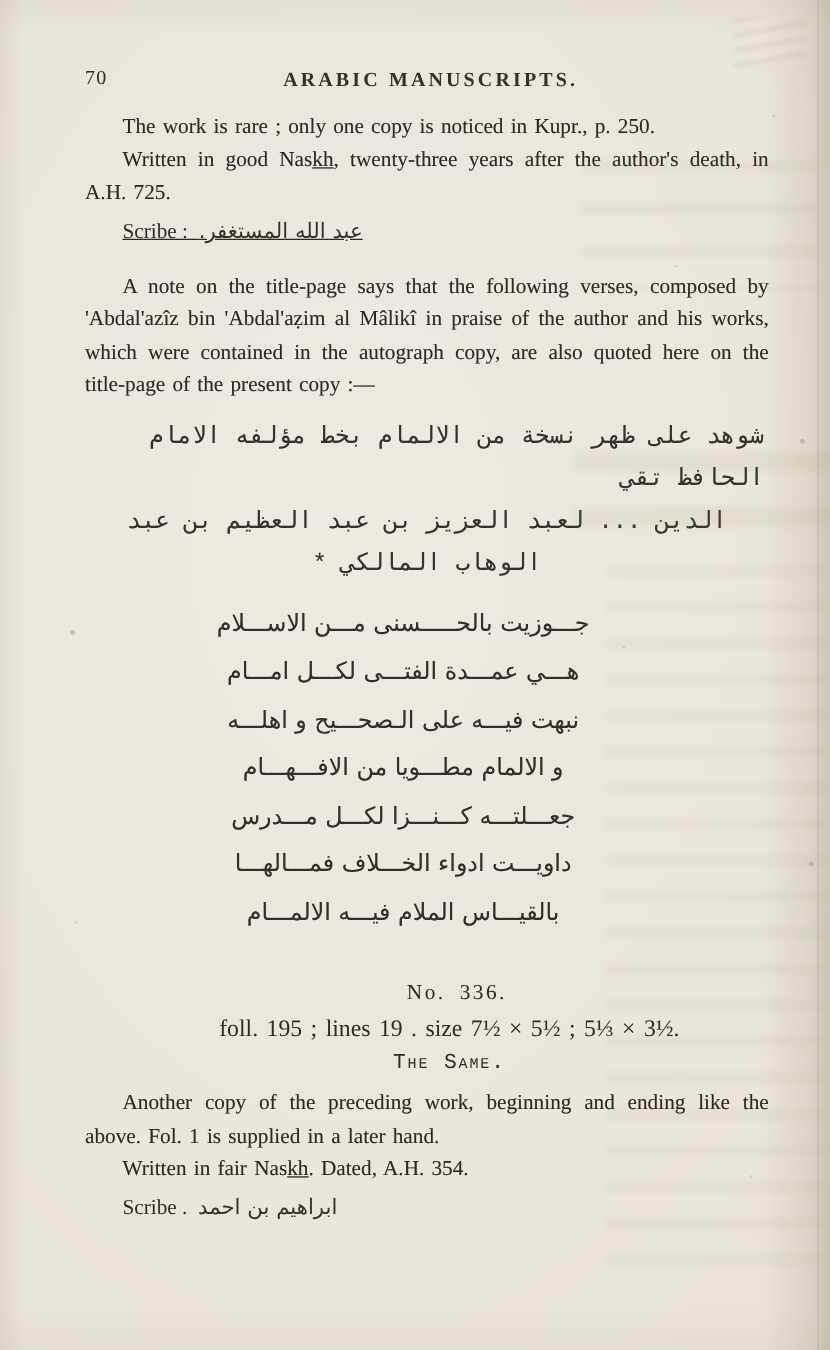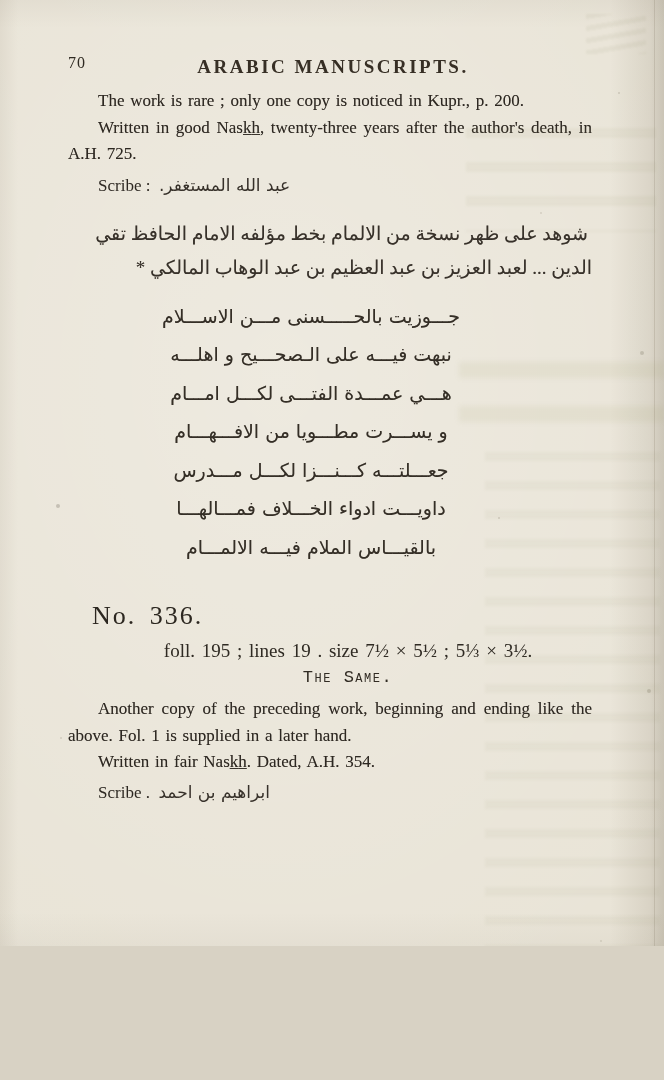--- a/index.html
+++ b/index.html
@@ -1,71 +1,71 @@
 <!DOCTYPE html>
 <html lang="en"><head>
 <meta charset="utf-8">
 <style>
   html,body{margin:0;padding:0;}
   body{width:664px;height:1080px;overflow:hidden;background:#d8d2c4;}
   .page{
-    position:relative;width:664px;height:946px;box-sizing:border-box;
-    padding:50px 72px 0 68px;overflow:hidden;
+    position:relative;width:664px;height:1080px;box-sizing:border-box;
+    padding:50px 49px 0 68px;overflow:hidden;
     background-color:#e9e4d7;
     background-image:
       radial-gradient(130% 120% at 42% 40%, rgba(255,255,255,0.22), rgba(0,0,0,0) 62%),
       linear-gradient(90deg, rgba(128,116,94,0.10) 0px, rgba(0,0,0,0) 18px, rgba(0,0,0,0) 610px, rgba(118,106,84,0.14) 650px, rgba(96,86,66,0.24) 664px),
       linear-gradient(180deg, rgba(120,110,88,0.07), rgba(0,0,0,0) 28px),
       linear-gradient(0deg, rgba(120,110,88,0.05), rgba(0,0,0,0) 34px);
     font-family:"Liberation Serif","DejaVu Serif",serif;
     color:#2d2822;
   }
   
   .header{position:relative;height:22px;margin-top:4px;}
   .pagenum{position:absolute;left:0;top:0;font-size:16px;letter-spacing:1px;color:#2f2a22;}
   .running-title{
     position:absolute;left:16px;right:10px;top:2px;text-align:center;
-    font-size:19px;font-weight:600;letter-spacing:2.5px;color:#372f25;
+    font-size:16px;font-weight:600;letter-spacing:2.5px;color:#372f25;
   }
   
   .para{
     margin:0;font-size:17px;line-height:26.5px;text-align:justify;
     text-indent:30px;word-spacing:1.5px;
     text-shadow:0 0 0.5px rgba(45,35,25,0.35);
   }
   .p1{margin-top:12px;}
   .p2{margin-top:0;}
-  .scribe-line{margin-top:3px;font-size:17px;line-height:28px;text-indent:30px;}
+  .scribe-line{margin-top:3px;font-size:17px;line-height:28px;text-indent:30px;text-decoration:underline;}
   .p3{margin-top:4px;}
   .ar{
     font-family:"DejaVu Sans",sans-serif;direction:rtl;unicode-bidi:isolate;
     font-size:17px;color:#37312a;
   }
   
   .quote{margin-top:10px;}
   .qline{
-    direction:rtl;font-family:Liberation Serif, serif;font-size:19px;
+    direction:rtl;font-family:Liberation Mono, monospace;font-size:19px;
     line-height:34px;color:#37312a;text-shadow:0 0 0.5px rgba(50,40,30,0.3);
   }
   .qline.first{text-align:right;padding-left:20px;padding-right:4px;}
-  .qline.second{text-align:right;padding-left:0;}
+  .qline.second{text-align:center;padding-left:0;}
   
   .verses{margin-top:12px;text-align:center;padding-right:38px;}
   .verse{
     direction:rtl;font-family:"DejaVu Sans",sans-serif;font-size:19px;
     line-height:38.5px;color:#342e26;text-shadow:0 0 0.5px rgba(50,40,30,0.3);
   }
   
   .divider{
     height:2px;width:206px;margin:18px 0 0 185px;border:0;
     background:linear-gradient(90deg, rgba(90,84,72,0.25) 0, #5751466 12%, #4e483d 30%, #4e483d 100%);
   }
   .entry-number{
-    margin-top:15px;text-align:left;transform:translateX(24px);
-    font-size:26px;letter-spacing:2px;word-spacing:5px;color:#2c2720;
+    margin-top:15px;text-align:center;transform:translateX(24px);
+    font-size:17px;letter-spacing:2px;word-spacing:5px;color:#2c2720;
   }
   .collation{
     margin-top:9px;text-align:center;transform:translateX(18px);
     font-size:19px;color:#2f2a23;word-spacing:2px;
   }
   .entry-title{
     margin-top:6px;text-align:center;transform:translateX(18px);
     font-variant:small-caps;font-size:17px;letter-spacing:1.5px;color:#312b23;font-family:Liberation Mono, monospace;
   }
   .p4{margin-top:9px;}
@@ -108,36 +108,37 @@
 </head>
 <body>
 
 <div class="page">
 
   <div class="header">
     <span class="pagenum">70</span>
     <span class="running-title">ARABIC MANUSCRIPTS.</span>
   </div>
 
-  <p class="para p1">The work is rare ; only one copy is noticed in Kupr., p. 200.</p>
+  <p class="para p1">The work is rare ; only one copy is noticed in Kupr., p. 250.</p>
   <p class="para p2">Written in good Nask̲h̲, twenty-three years after the author's death, in A.H. 725.</p>
 
   <p class="scribe-line"><span>Scribe :</span>&nbsp; <span class="ar" dir="rtl">عبد الله المستغفر.</span></p>
 
+  <p class="para p3">A note on the title-page says that the following verses, composed by 'Abdal'azîz bin 'Abdal'aẓim al Mâlikî in praise of the author and his works, which were contained in the autograph copy, are also quoted here on the title-page of the present copy :—</p>
 
   <div class="quote">
     <div class="qline first" dir="rtl">شوهد على ظهر نسخة من الالمام بخط مؤلفه الامام الحافظ تقي</div>
     <div class="qline second" dir="rtl">الدين ... لعبد العزيز بن عبد العظيم بن عبد الوهاب المالكي *</div>
   </div>
 
   <div class="verses">
     <div class="verse" dir="rtl">جـــوزيت بالحـــــسنى مـــن الاســـلام</div>
+    <div class="verse" dir="rtl">هـــي عمـــدة الفتـــى لكـــل امـــام</div>
     <div class="verse" dir="rtl">نبهت فيـــه على الـصحـــيح و اهلـــه</div>
-    <div class="verse" dir="rtl">هـــي عمـــدة الفتـــى لكـــل امـــام</div>
-    <div class="verse" dir="rtl">و يســـرت مطـــويا من الافـــهـــام</div>
+    <div class="verse" dir="rtl">و الالمام مطـــويا من الافـــهـــام</div>
     <div class="verse" dir="rtl">جعـــلتـــه كـــنـــزا لكـــل مـــدرس</div>
     <div class="verse" dir="rtl">داويـــت ادواء الخـــلاف فمـــالهـــا</div>
     <div class="verse" dir="rtl">بالقيـــاس الملام فيـــه الالمـــام</div>
   </div>
 
   <div class="divider"></div>
 
   <div class="entry-number">No. 336.</div>
   <div class="collation">foll. 195 ; lines 19 . size 7½ × 5½ ; 5⅓ × 3½.</div>
   <div class="entry-title">The Same.</div>

